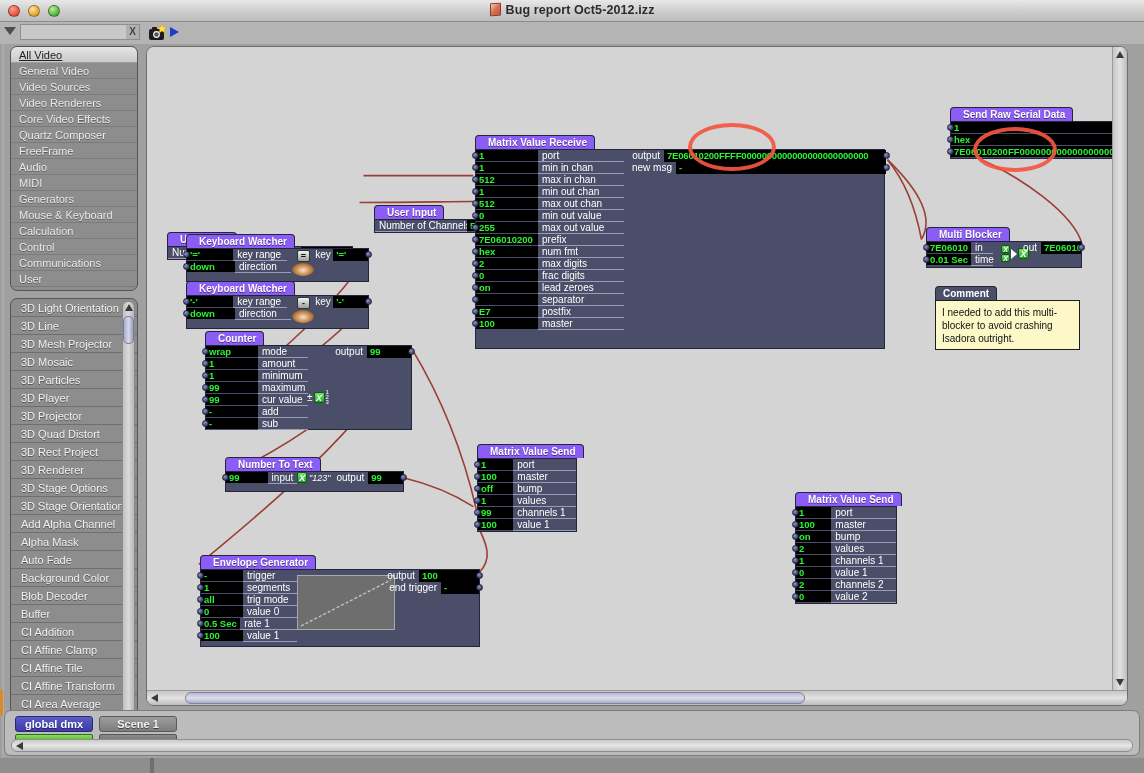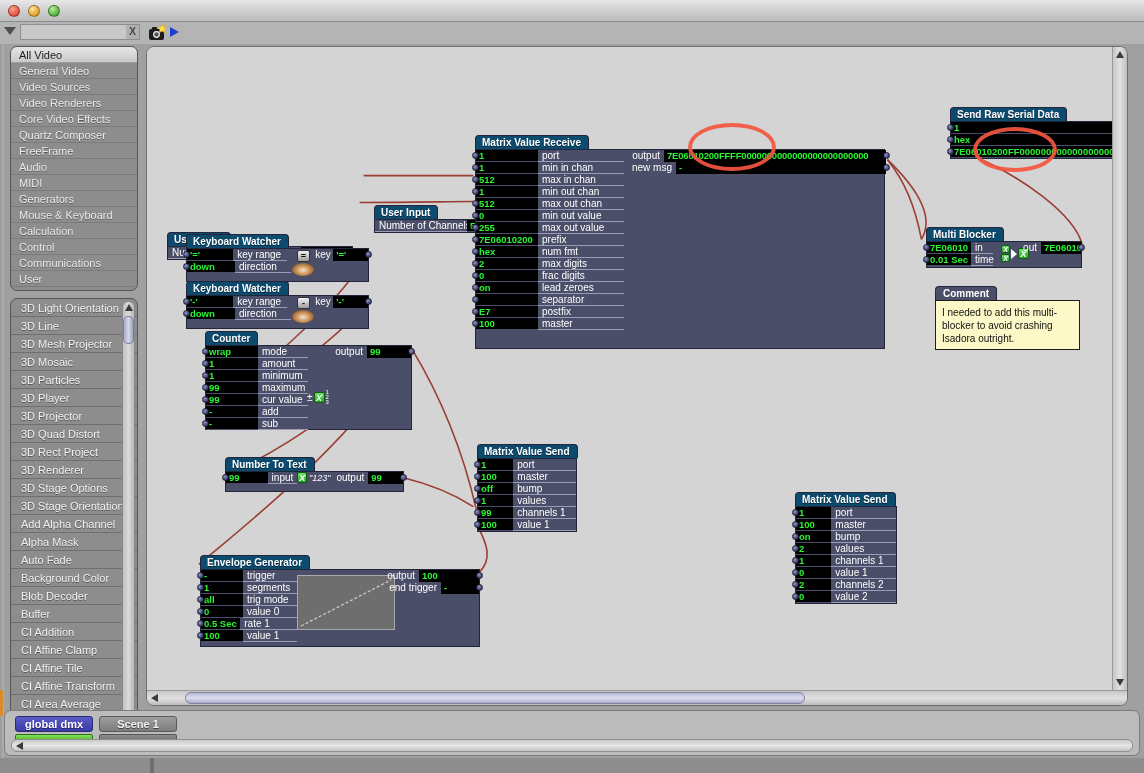--- a/index.html
+++ b/index.html
@@ -91,20 +91,21 @@
     padding-left: 8px;
     font-size: 11px; color: #e9e9e9;
     border-bottom: 1px solid #7b7b7b;
     text-shadow: 0 1px 0 rgba(0,0,0,0.35);
     cursor: pointer; white-space: nowrap; overflow: hidden;
   }
   .cat-item.selected {
     background: linear-gradient(to bottom,#e6e6e6,#c9c9c9);
     color: #222; text-shadow: none;
     border-bottom: 1px solid #9e9e9e;
+    text-decoration: underline;
   }
   .actor-list {
     position: absolute; left: 6px; top: 252px; width: 128px; height: 452px;
     background: #8d8d8d;
     border: 1px solid #555; border-radius: 7px;
     overflow: hidden;
   }
   .actor-item {
     height: 18px; line-height: 18px; padding-left: 10px;
     font-size: 11px; color: #f1f1f1;
@@ -177,23 +178,23 @@
   .canvas-vscroll .arrow-dn2 {
     position: absolute; bottom: 4px; left: 3px;
     width: 0; height: 0; border-left: 4px solid transparent;
     border-right: 4px solid transparent; border-top: 7px solid #3a3a3a;
   }
 
   
   .node { position: absolute; }
   .node-title {
     display: inline-block;
-    background: #0c4a6e;
+    background: #8b5cf6;
     color: #ffffff; font-size: 10px; font-weight: bold;
-    padding: 1px 7px 1px 6px;
+    padding: 1px 7px 1px 12px;
     border: 1px solid #23253a;
     border-bottom: none;
     border-radius: 4px 4px 0 0;
     text-shadow: 0 1px 0 rgba(0,0,0,0.5);
     white-space: nowrap;
     position: relative; z-index: 3;
   }
   .node-body {
     background: #4b4e68;
     border: 1px solid #23253a;
@@ -322,20 +323,23 @@
 </head>
 <body>
 
 <div id="app">
 
   <div class="titlebar">
     <div class="traffic">
       <div class="dot red"></div>
       <div class="dot yellow"></div>
       <div class="dot green"></div>
+    </div>
+    <div class="title-text">
+      <span class="title-icon"></span><span>Bug report Oct5-2012.izz</span>
     </div>
   </div>
 
   <div class="toolstrip">
     <div class="disclosure"></div>
     <input class="searchbox" type="text" value="" style="">
     <div class="clearbtn">X</div>
     <div class="camera-icon">
       <svg width="20" height="18" viewBox="0 0 20 18">
         <rect x="1" y="5" width="15" height="11" rx="2" fill="#1c1c1c"></rect>

